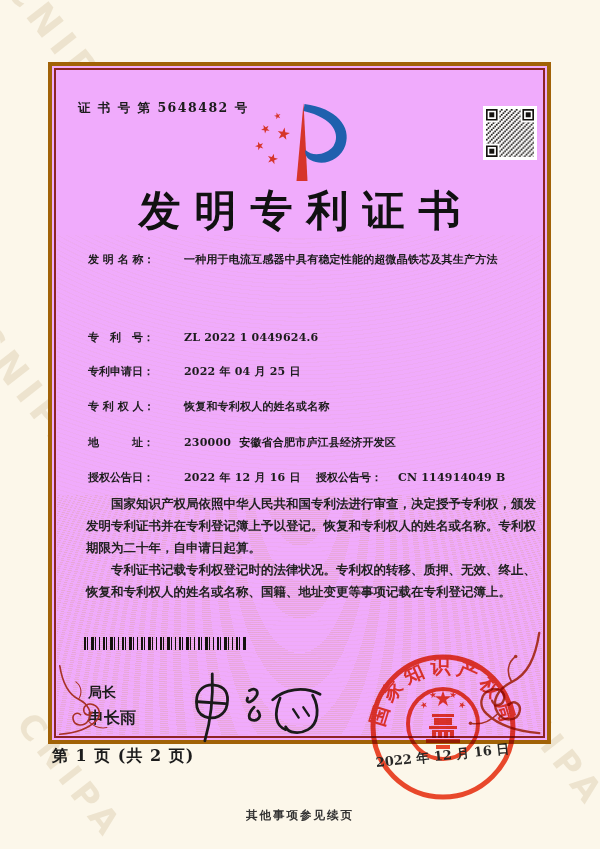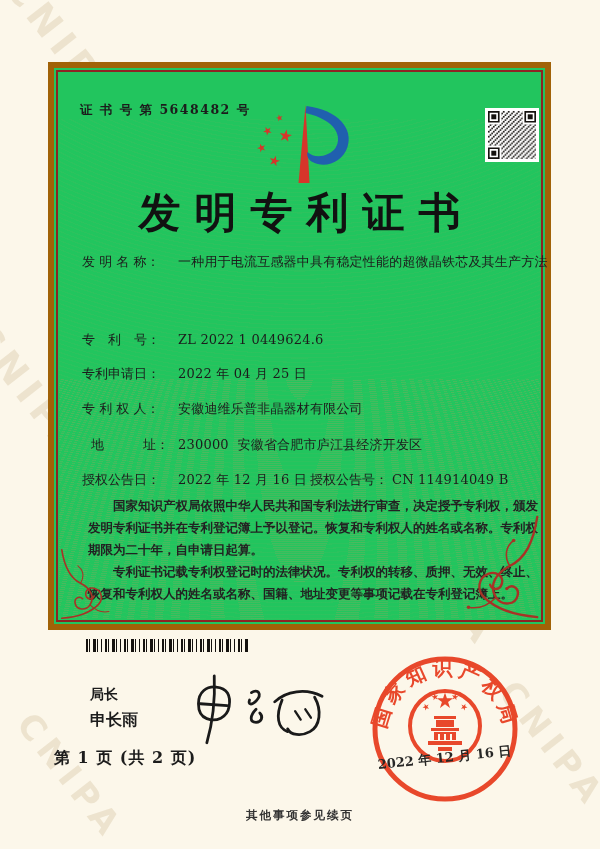--- a/index.html
+++ b/index.html
@@ -27,23 +27,23 @@
   .wm1 { left:-18px; top:22px; }
   .wm2 { left:352px; top:250px; }
   .wm3 { left:-52px; top:370px; }
   .wm4 { left:108px; top:470px; }
   .wm5 { left:358px; top:556px; }
   .wm6 { left:-4px; top:756px; font-size:34px;}
   .wm7 { left:478px; top:724px; font-size:34px;}
   .wm8 { left:208px; top:120px; color:rgba(203,182,142,0.18); }
   
   .frame {
-    position:absolute; left:48px; top:62px; width:503px; height:568px;
-    border:6px solid #a16207;
-    background:#22c55e;
+    position:absolute; left:48px; top:62px; width:503px; height:682px;
+    border:4px solid #a16207;
+    background:#f0abfc;
     z-index:2;
   }
   .frame-inner {
     position:absolute; inset:2px;
     border:2px solid #8d2424;
   }
   .waves, .waves-upper {
     position:absolute; left:5px; right:5px; bottom:5px;
     background:repeating-radial-gradient(150% 130% at 50% -70%,
       rgba(205,150,95,0.20) 0 1.2px, rgba(255,255,255,0) 1.2px 4.6px);
@@ -62,28 +62,28 @@
     background:#fff; padding:3px;
   }
   .qr svg { width:48px; height:48px; display:block; }
   .title {
     position:absolute; left:0; width:100%; top:117px;
     text-align:center; font-size:42px; font-weight:700;
     letter-spacing:14px; text-indent:14px; color:#111;
   }
   
   .row {
-    position:absolute; left:28px; width:446px;
+    position:absolute; left:36px; width:446px;
     display:flex; align-items:baseline;
-    font-size:13px; font-weight:400; line-height:17px;
+    font-size:11px; font-weight:700; line-height:17px;
   }
   .row .lbl { flex:0 0 96px; white-space:pre; }
   .row .val { white-space:pre; letter-spacing:0.2px; }
   .r0{top:185px;} .r1{top:231px;} .r2{top:263px;} .r3{top:297px;}
-  .r4{top:332px;} .r5{top:368px;text-align:center;} .r6{top:403px;}
+  .r4{top:332px;} .r5{top:368px;} .r6{top:403px;}
   .r6 .val1 { flex:0 0 132px; }
   .r6 .lbl2 { flex:0 0 82px; white-space:pre; }
   
   .body-text {
     position:absolute; left:34px; top:427px; width:450px;
     font-size:12.5px; font-weight:600; line-height:22px;
     text-align:justify; color:#222;
   }
   .body-text p { text-indent:2em; }
   
@@ -184,21 +184,21 @@
   <div class="row r2">
     <span class="lbl">专　利　号：</span>
     <span class="val">ZL 2022 1 0449624.6</span>
   </div>
   <div class="row r3">
     <span class="lbl">专利申请日：</span>
     <span class="val">2022 年 04 月 25 日</span>
   </div>
   <div class="row r4">
     <span class="lbl">专 利 权 人：</span>
-    <span class="val">安徽迪维乐普非晶器材有限公司</span>
+    <span class="val">恢复和专利权人的姓名或名称</span>
   </div>
   <div class="row r5">
     <span class="lbl">地　　　址：</span>
     <span class="val">230000  安徽省合肥市庐江县经济开发区</span>
   </div>
   <div class="row r6">
     <span class="lbl">授权公告日：</span>
     <span class="val val1">2022 年 12 月 16 日</span>
     <span class="lbl2">授权公告号：</span>
     <span class="val">CN 114914049 B</span>

